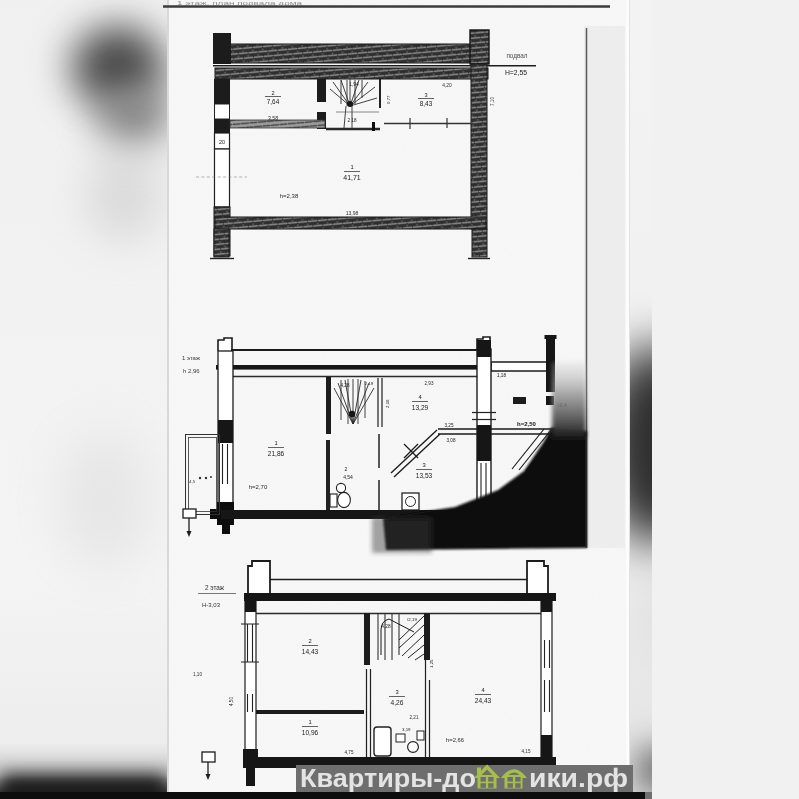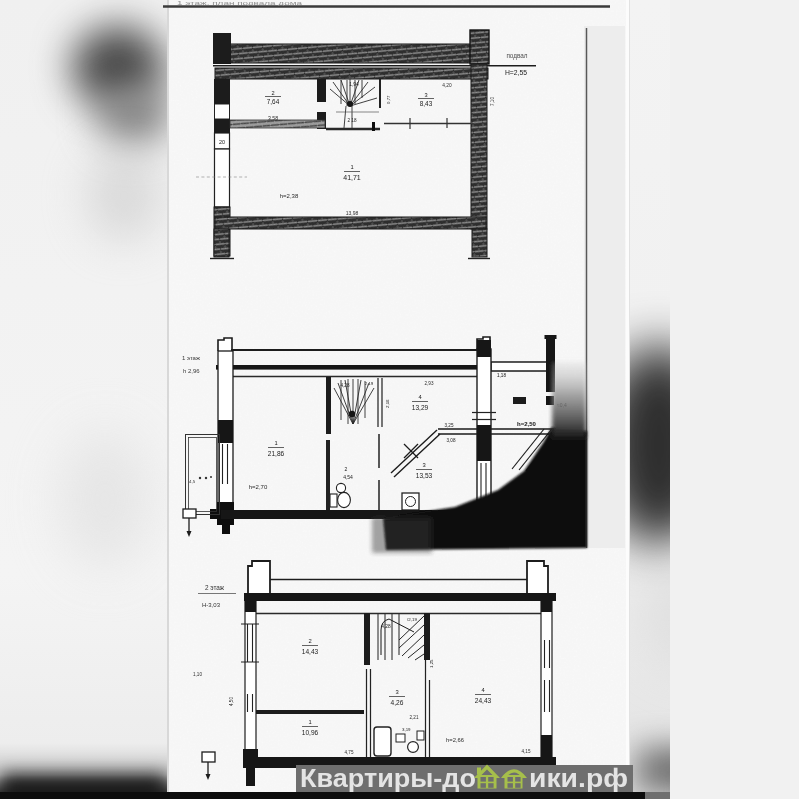--- a/index.html
+++ b/index.html
@@ -1,16 +1,16 @@
 <!DOCTYPE html>
 <html><head>
 <meta charset="utf-8">
 <style>
   html,body{margin:0;padding:0;background:#f1f1f1;}
-  #stage{position:relative;width:652px;height:799px;overflow:hidden;background:#a3a3a3;font-family:"Liberation Sans",sans-serif;padding-left:18px;}
+  #stage{position:relative;width:652px;height:799px;overflow:hidden;background:#a3a3a3;font-family:"Liberation Sans",sans-serif;}
   .abs{position:absolute;}
 </style>
 </head>
 <body>
 <div id="stage">
 
   <div class="abs" style="left:0;top:0;width:167px;height:799px;overflow:hidden;background:linear-gradient(#f0f0f0,#f4f4f4 72%,#ededed 93%,#c9c9c9 97%,#3a3a3a 99.4%);">
 
     <div class="abs" style="left:72px;top:26px;width:92px;height:82px;background:#484848;border-radius:50%;filter:blur(19px);"></div>
 

